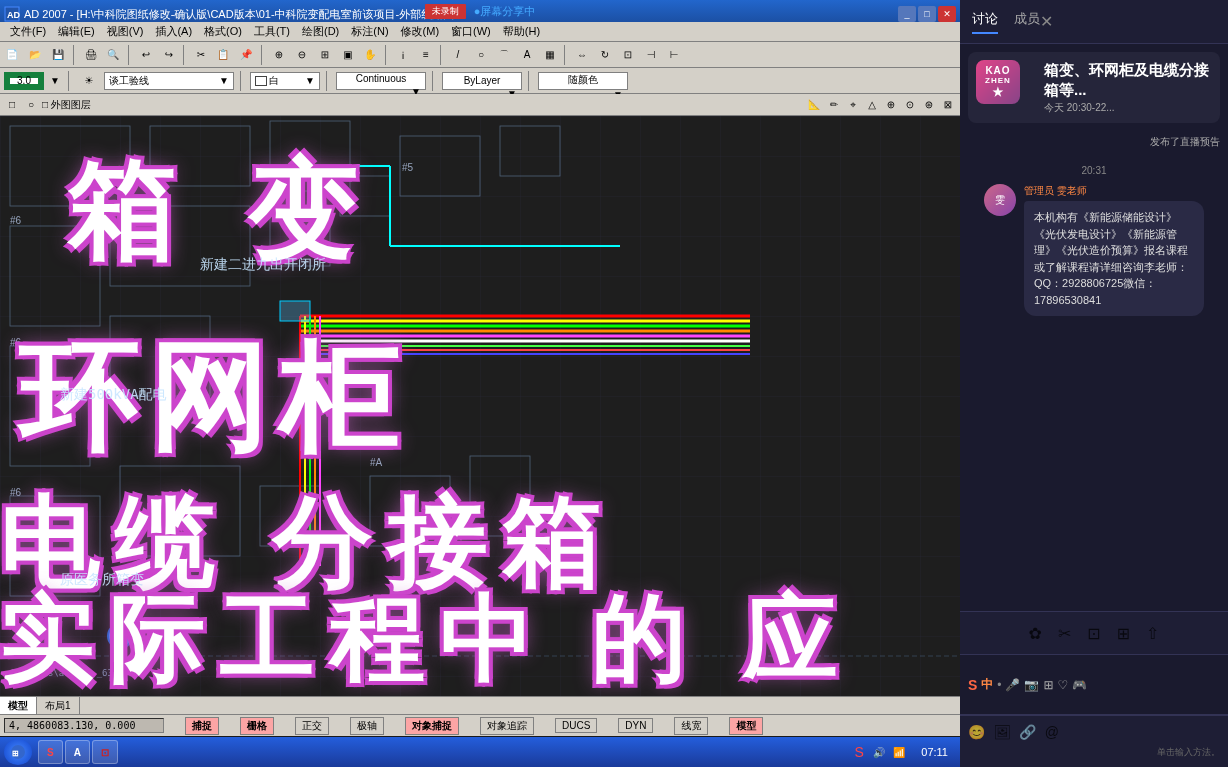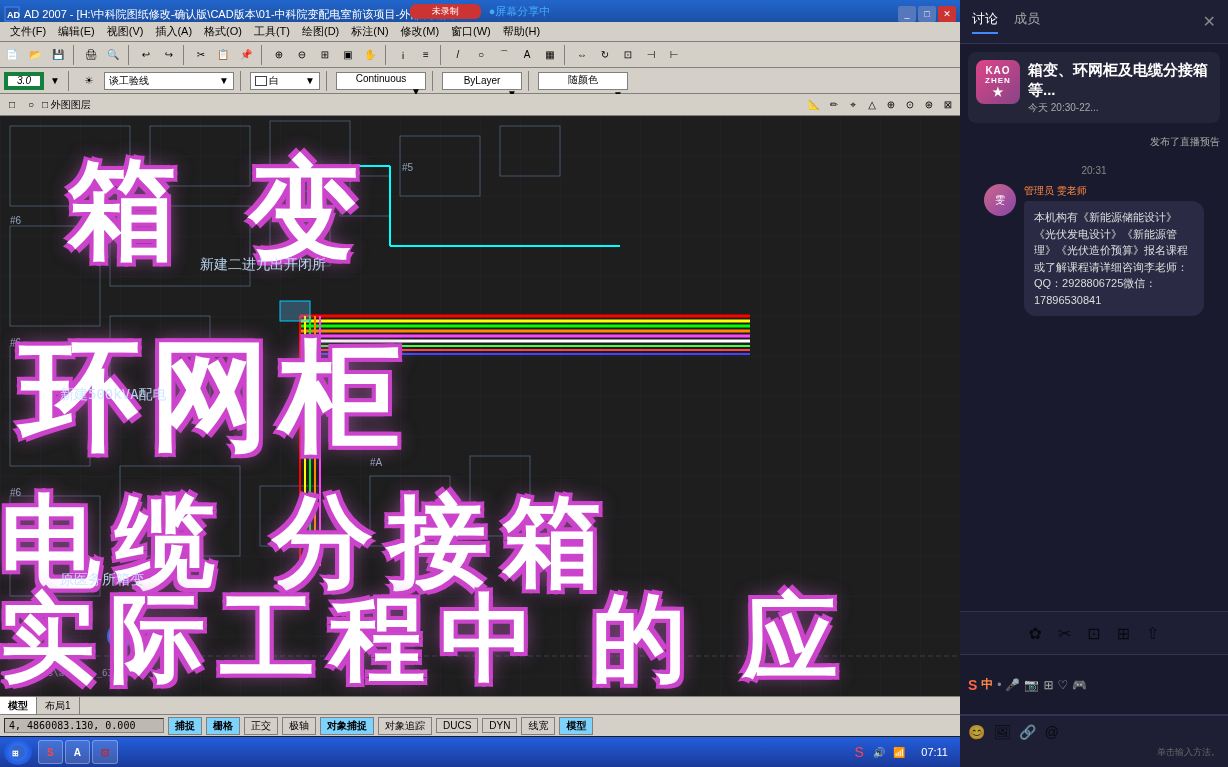--- a/index.html
+++ b/index.html
@@ -271,54 +271,53 @@
       width: 960px;
       height: 22px;
       background: #d4d0c8;
       position: absolute;
       top: 714px; left: 0;
       display: flex;
       align-items: center;
       border-top: 1px solid #808080;
       font-size: 10px;
       padding: 0 4px;
-      gap: 4px;
+      gap: 21px;
     }
     .status-coord {
       width: 160px;
       background: #bdb8b0;
       border: 1px inset #808080;
       padding: 1px 4px;
       font-family: monospace;
       font-size: 10px;
     }
     .status-snap {
       padding: 1px 6px;
       border: 1px solid #808080;
       font-size: 10px;
       cursor: pointer;
     }
-    .status-snap.active { background: #7dd3fc; font-weight: bold; }
+    .status-snap.active { background: #fca5a5; font-weight: bold; }
 
     
     .chat-panel {
       width: 268px;
       height: 767px;
       position: absolute;
       top: 0; right: 0;
       background: #1a1a2e;
       display: flex;
       flex-direction: column;
     }
     .chat-header {
       height: 44px;
       background: #1e1e35;
       display: flex;
       align-items: center;
-      justify-content: space-between;
       padding: 0 12px;
       border-bottom: 1px solid #333355;
     }
     .chat-tabs {
       display: flex;
       gap: 16px;
     }
     .chat-tab {
       color: #aaa;
       font-size: 13px;
@@ -334,21 +333,21 @@
       font-size: 16px;
       cursor: pointer;
     }
 
     .chat-notification {
       background: #25253a;
       margin: 8px;
       border-radius: 8px;
       padding: 8px;
       display: flex;
-      gap: 8px;
+      gap: 24px;
     }
     .chat-notif-icon {
       width: 44px;
       height: 44px;
       background: linear-gradient(135deg, #e04488, #884488);
       border-radius: 8px;
       display: flex;
       flex-direction: column;
       align-items: center;
       justify-content: center;
@@ -591,22 +590,22 @@
       height: 22px;
       display: flex;
       align-items: center;
       justify-content: center;
       gap: 8px;
     }
     .rec-badge {
       background: #cc3333;
       color: white;
       font-size: 9px;
-      padding: 1px 22px;
-      border-radius: 6px;
+      padding: 1px 7px;
+      border-radius: 1px;
     }
     .screen-share-icon {
       color: #44aaff;
       font-size: 11px;
     }
   </style>
 </head>
 <body>
 
 <div class="main-title-bar">
@@ -673,21 +672,21 @@
   <div class="tb-btn">▦</div>
   <div class="tb-sep"></div>
   <div class="tb-btn">⇔</div>
   <div class="tb-btn">↻</div>
   <div class="tb-btn">⊡</div>
   <div class="tb-btn">⊣</div>
   <div class="tb-btn">⊢</div>
 </div>
 
 <div class="toolbar2">
-  <div class="layer-zoom" style="border:4px solid #15803d; font-size:10px;font-style:italic;">
+  <div class="layer-zoom" style="border:6px solid #15803d; font-size:10px;">
     <span>3.0</span>
   </div>
   <div class="tb-btn" style="width:14px;">▼</div>
   <div class="tb-sep"></div>
   <div class="tb-btn">☀</div>
   <div class="layer-dropdown wide">
     <span>谈工验线</span>
     <span style="margin-left:auto;">▼</span>
   </div>
   <div class="tb-sep"></div>

